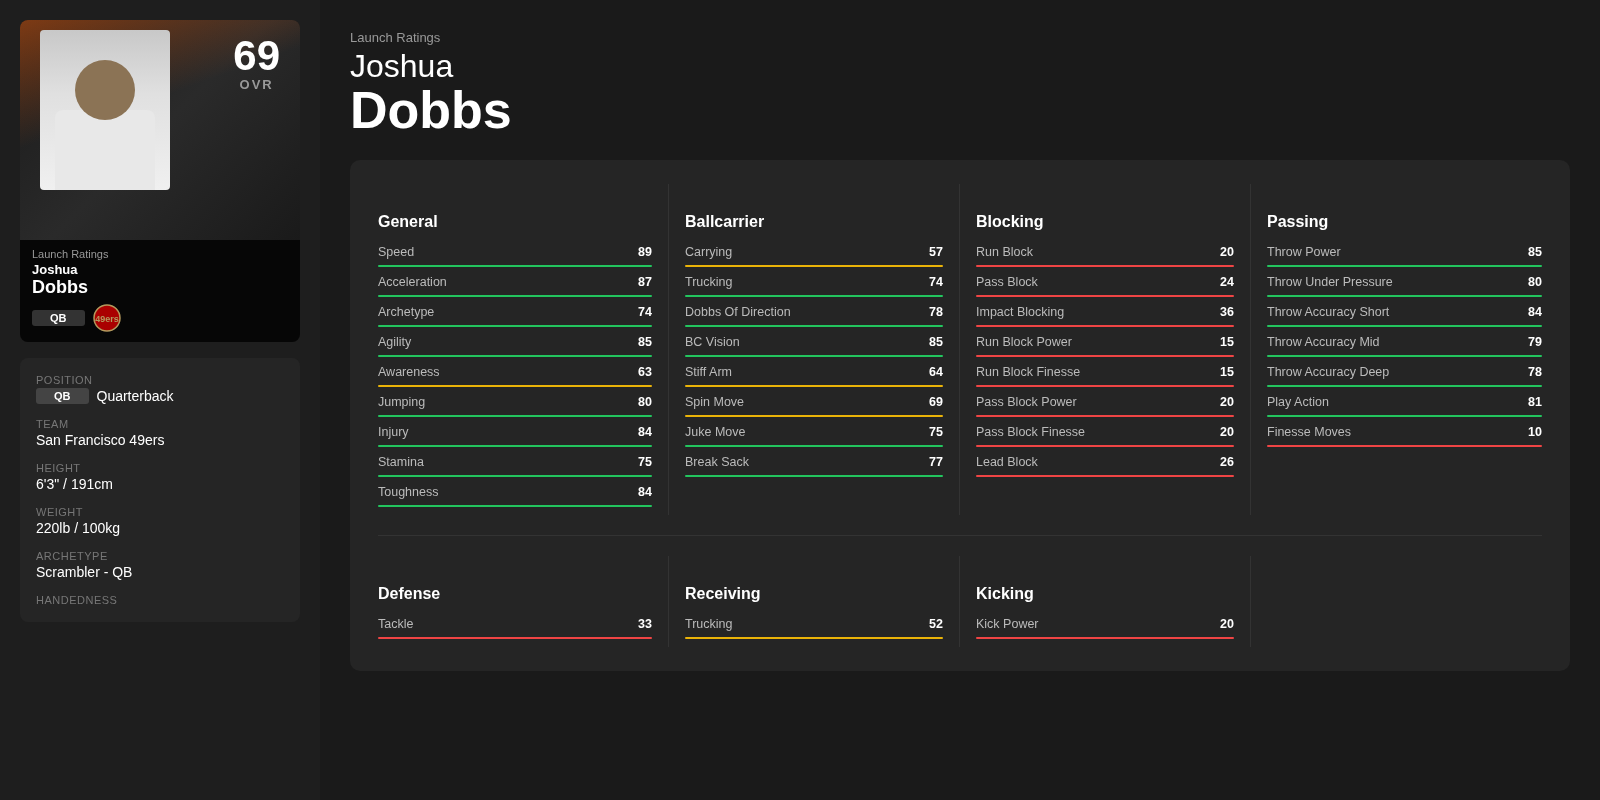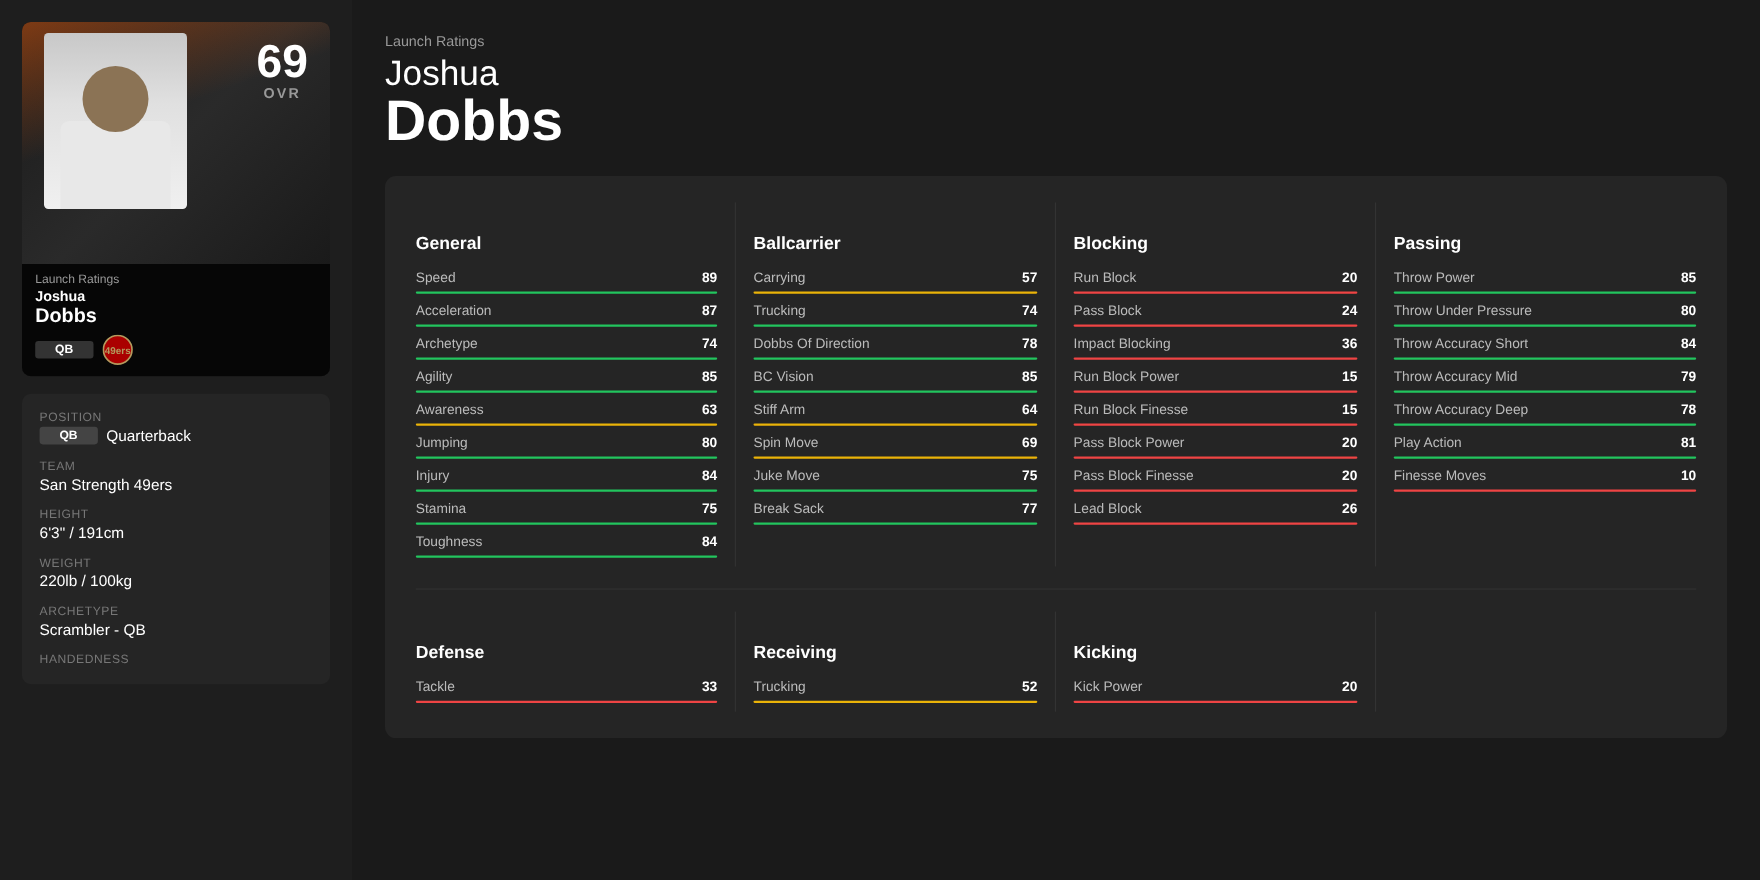--- a/index.html
+++ b/index.html
@@ -329,21 +329,21 @@
   <div class="player-info-box">
     <div class="info-row">
       <div class="info-label">Position</div>
       <div style="display:flex;align-items:center;gap:8px;">
         <span class="pos-badge" style="background:#444;">QB</span>
         <span class="info-value">Quarterback</span>
       </div>
     </div>
     <div class="info-row">
       <div class="info-label">Team</div>
-      <div class="info-value">San Strength 49ers</div>
+      <div class="info-value">San Francisco 49ers</div>
     </div>
     <div class="info-row">
       <div class="info-label">Height</div>
       <div class="info-value">6'3" / 191cm</div>
     </div>
     <div class="info-row">
       <div class="info-label">Weight</div>
       <div class="info-value">220lb / 100kg</div>
     </div>
     <div class="info-row">

